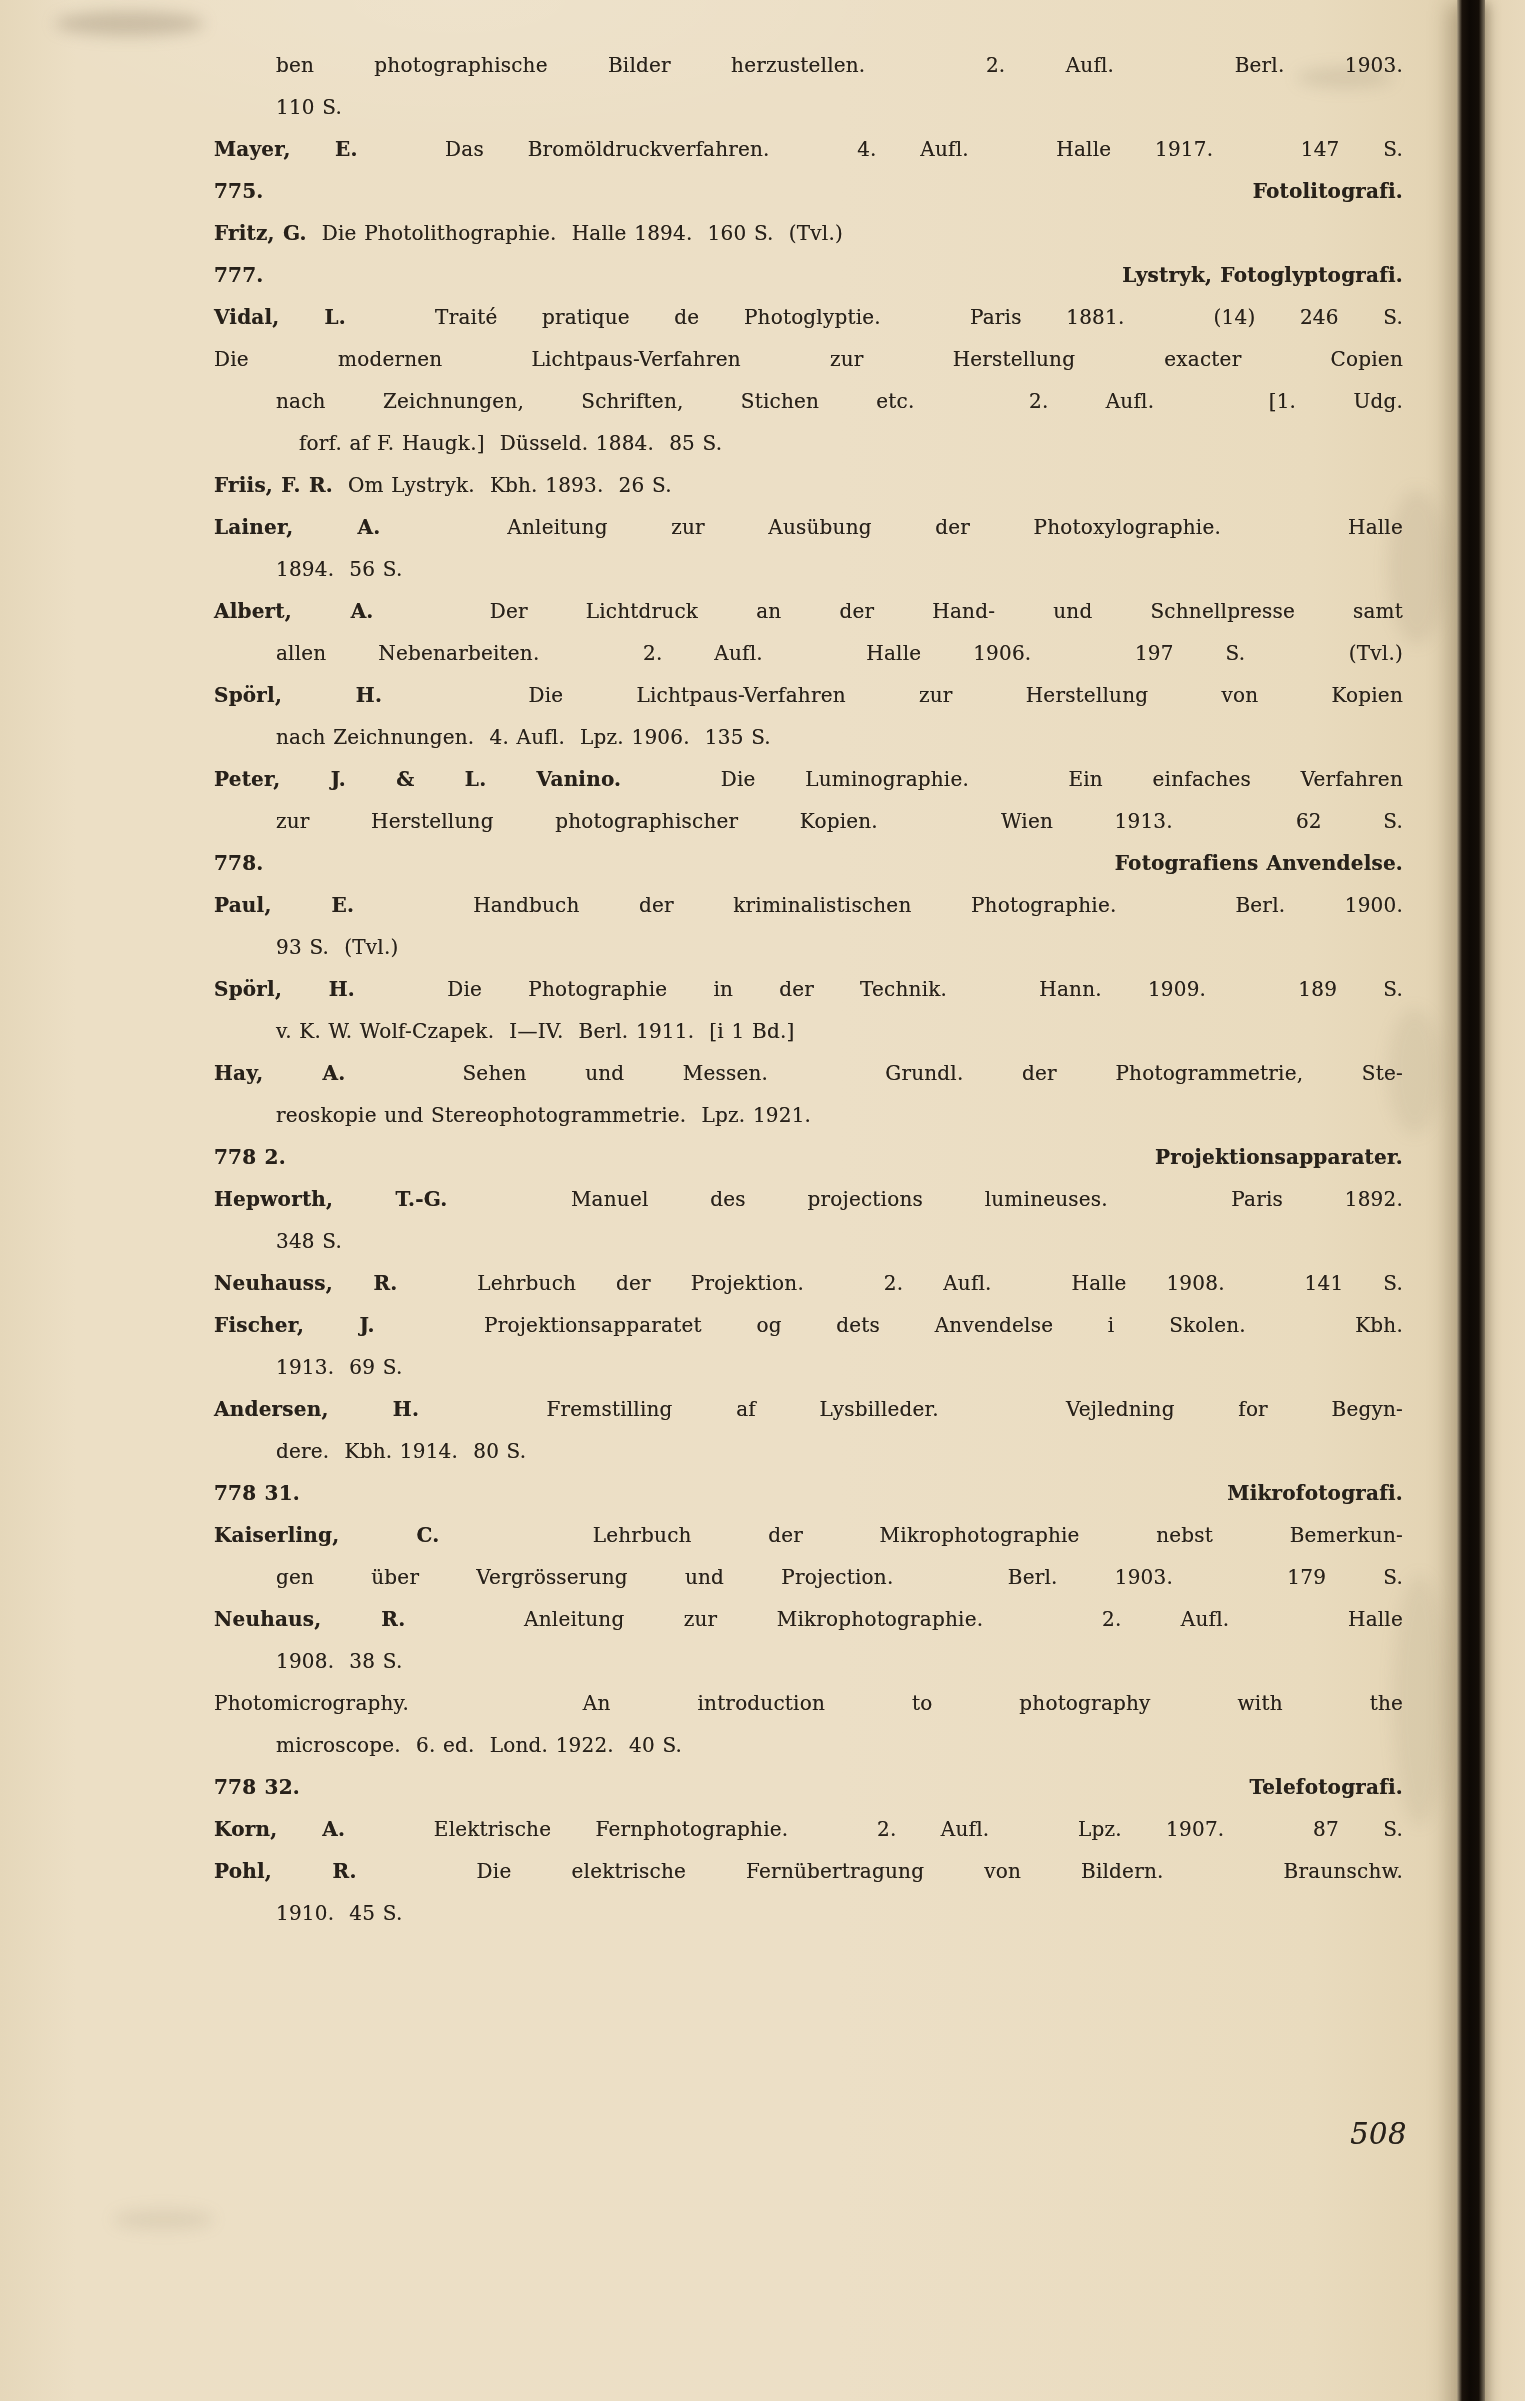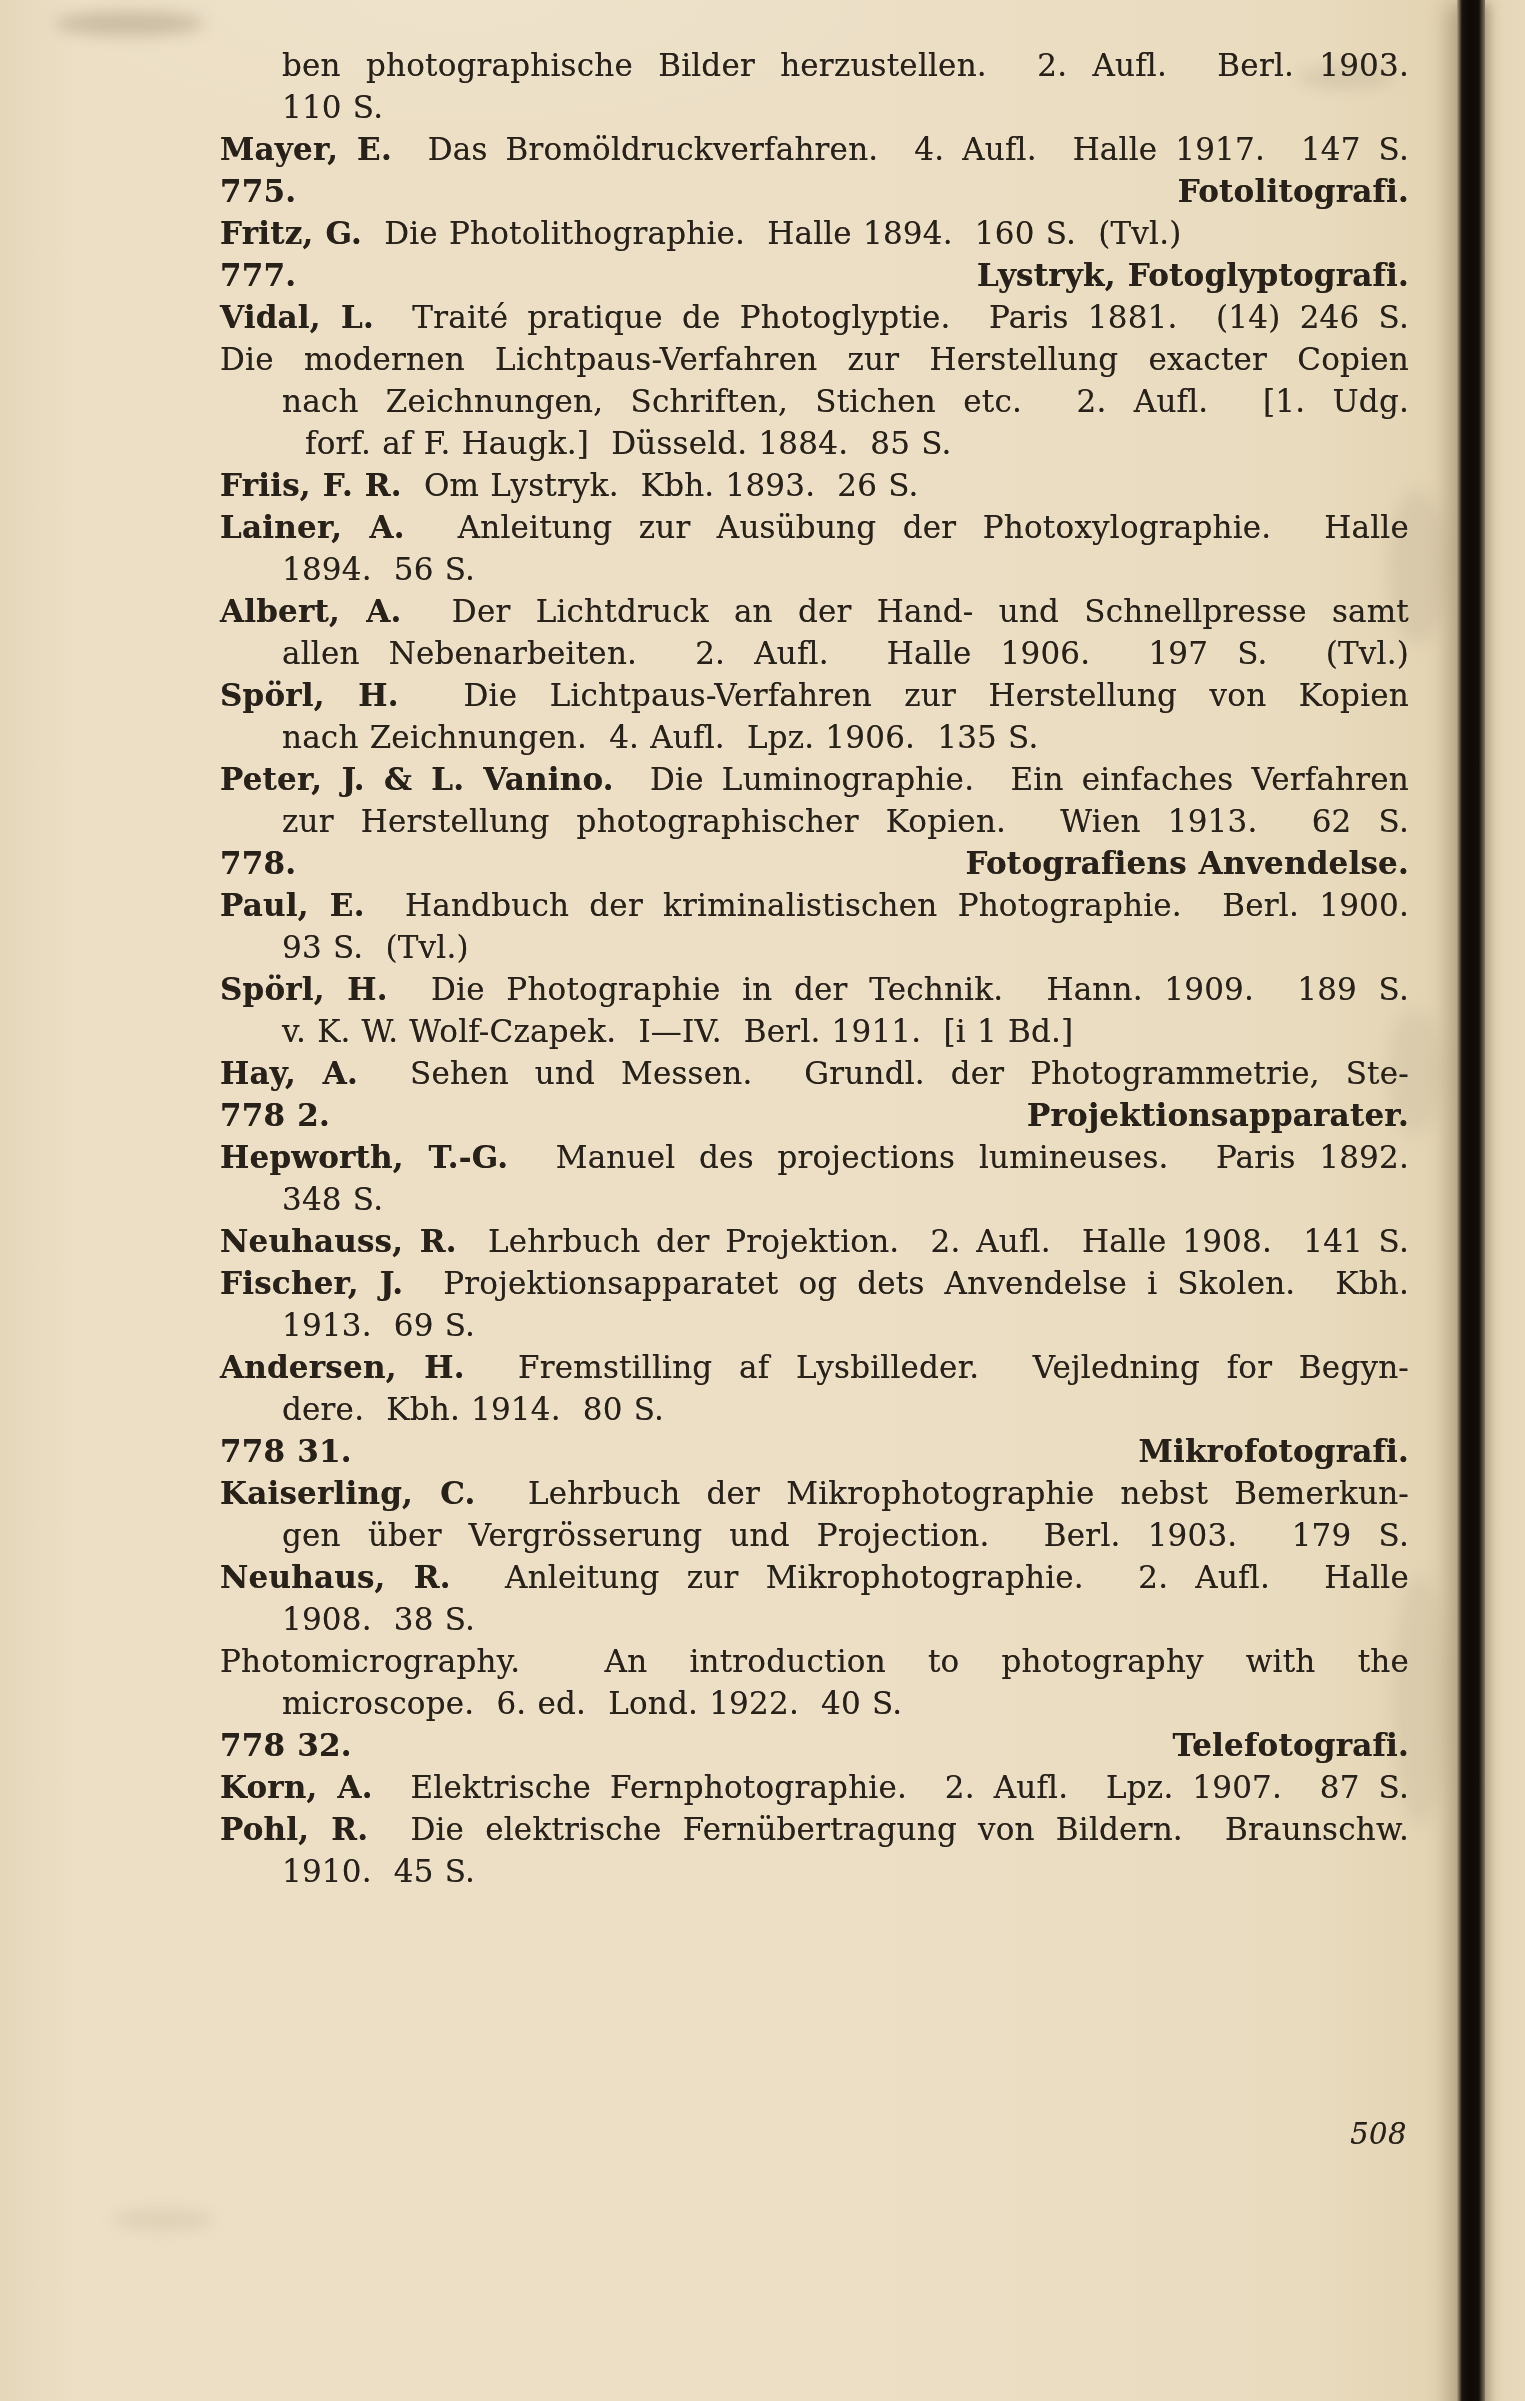--- a/index.html
+++ b/index.html
@@ -27,24 +27,24 @@
       rgba(30,22,14,0.25) 0%,
       #1a130c 18%,
       #0d0905 45%,
       #140e08 78%,
       rgba(35,26,16,0.50) 100%);
     box-shadow: -10.6px 0 21px -3.8px rgba(80,60,30,0.38), 5.8px 0 12.5px -2.9px rgba(60,45,25,0.42);
   }
 
   .text-block {
     position: absolute;
-    left: 220px;
+    left: 214px;
     top: 44px;
     width: 1189px;
-    font-size: 31px;
+    font-size: 20px;
     line-height: 42px;
     letter-spacing: 0.2px;
     word-spacing: 1px;
   }
 
   .line {
     white-space: pre-wrap;
     text-shadow: 0 0 0.5px rgba(45,35,25,0.55);
   }
   .line.justify {
@@ -116,20 +116,21 @@
       <div class="line indent-0 justify"><span class="bold">Spörl, H.</span><span class="reg">  Die Lichtpaus-Verfahren zur Herstellung von Kopien</span></div>
       <div class="line indent-1"><span class="reg">nach Zeichnungen.  4. Aufl.  Lpz. 1906.  135 S.</span></div>
       <div class="line indent-0 justify"><span class="bold">Peter, J. &amp; L. Vanino.</span><span class="reg">  Die Luminographie.  Ein einfaches Verfahren</span></div>
       <div class="line indent-1 justify"><span class="reg">zur Herstellung photographischer Kopien.  Wien 1913.  62 S.</span></div>
       <div class="line heading"><span class="heading-number">778.</span><span class="heading-title">Fotografiens Anvendelse.</span></div>
       <div class="line indent-0 justify"><span class="bold">Paul, E.</span><span class="reg">  Handbuch der kriminalistischen Photographie.  Berl. 1900.</span></div>
       <div class="line indent-1"><span class="reg">93 S.  (Tvl.)</span></div>
       <div class="line indent-0 justify"><span class="bold">Spörl, H.</span><span class="reg">  Die Photographie in der Technik.  Hann. 1909.  189 S.</span></div>
       <div class="line indent-1"><span class="reg">v. K. W. Wolf-Czapek.  I—IV.  Berl. 1911.  [i 1 Bd.]</span></div>
       <div class="line indent-0 justify"><span class="bold">Hay, A.</span><span class="reg">  Sehen und Messen.  Grundl. der Photogrammetrie, Ste-</span></div>
+      <div class="line indent-1"><span class="reg">reoskopie und Stereophotogrammetrie.  Lpz. 1921.</span></div>
       <div class="line heading"><span class="heading-number">778 2.</span><span class="heading-title">Projektionsapparater.</span></div>
       <div class="line indent-0 justify"><span class="bold">Hepworth, T.-G.</span><span class="reg">  Manuel des projections lumineuses.  Paris 1892.</span></div>
       <div class="line indent-1"><span class="reg">348 S.</span></div>
       <div class="line indent-0 justify"><span class="bold">Neuhauss, R.</span><span class="reg">  Lehrbuch der Projektion.  2. Aufl.  Halle 1908.  141 S.</span></div>
       <div class="line indent-0 justify"><span class="bold">Fischer, J.</span><span class="reg">  Projektionsapparatet og dets Anvendelse i Skolen.  Kbh.</span></div>
       <div class="line indent-1"><span class="reg">1913.  69 S.</span></div>
       <div class="line indent-0 justify"><span class="bold">Andersen, H.</span><span class="reg">  Fremstilling af Lysbilleder.  Vejledning for Begyn-</span></div>
       <div class="line indent-1"><span class="reg">dere.  Kbh. 1914.  80 S.</span></div>
       <div class="line heading"><span class="heading-number">778 31.</span><span class="heading-title">Mikrofotografi.</span></div>
       <div class="line indent-0 justify"><span class="bold">Kaiserling, C.</span><span class="reg">  Lehrbuch der Mikrophotographie nebst Bemerkun-</span></div>

